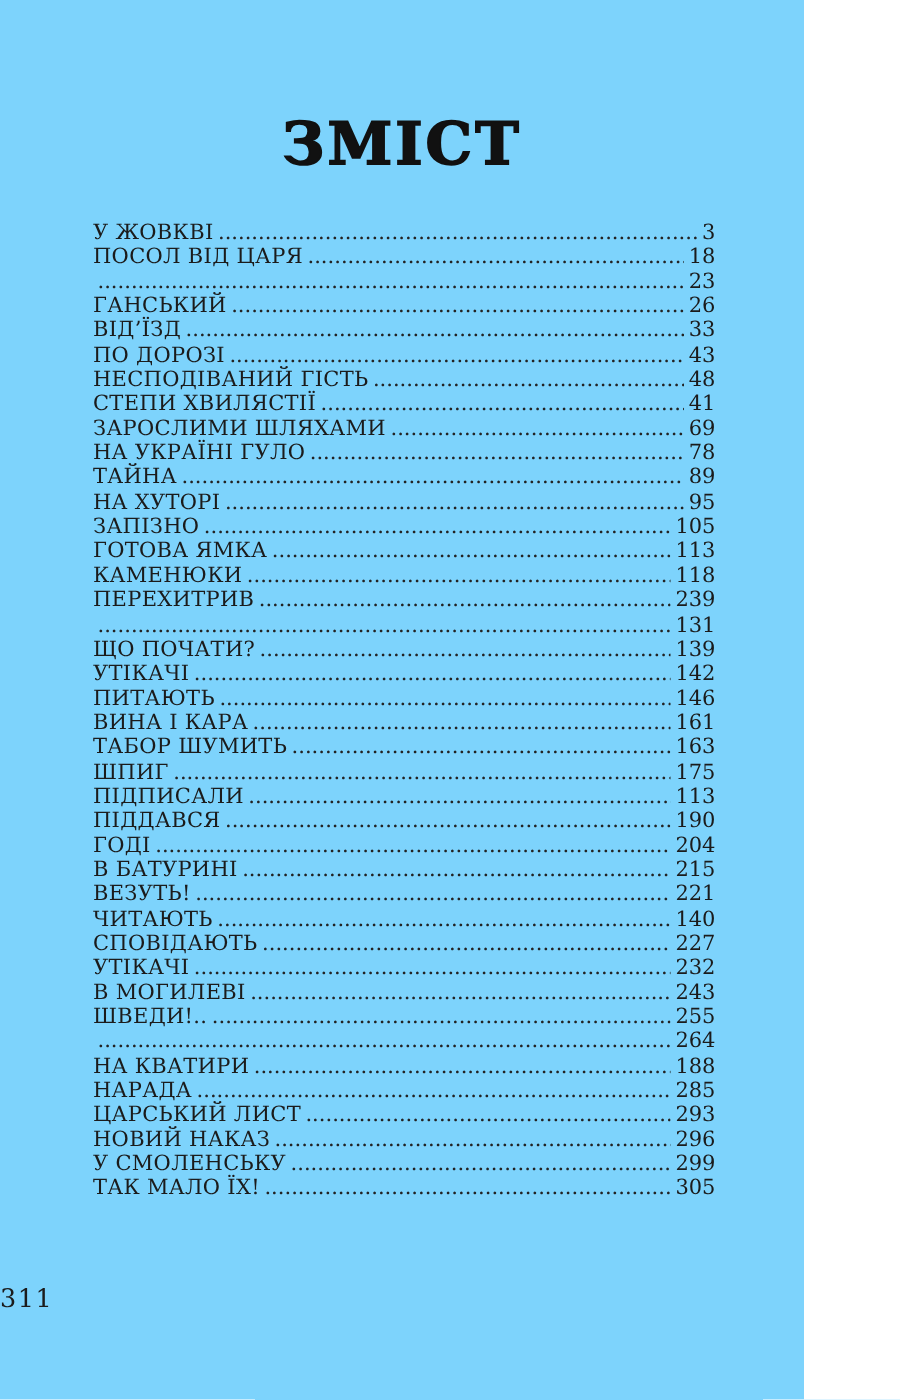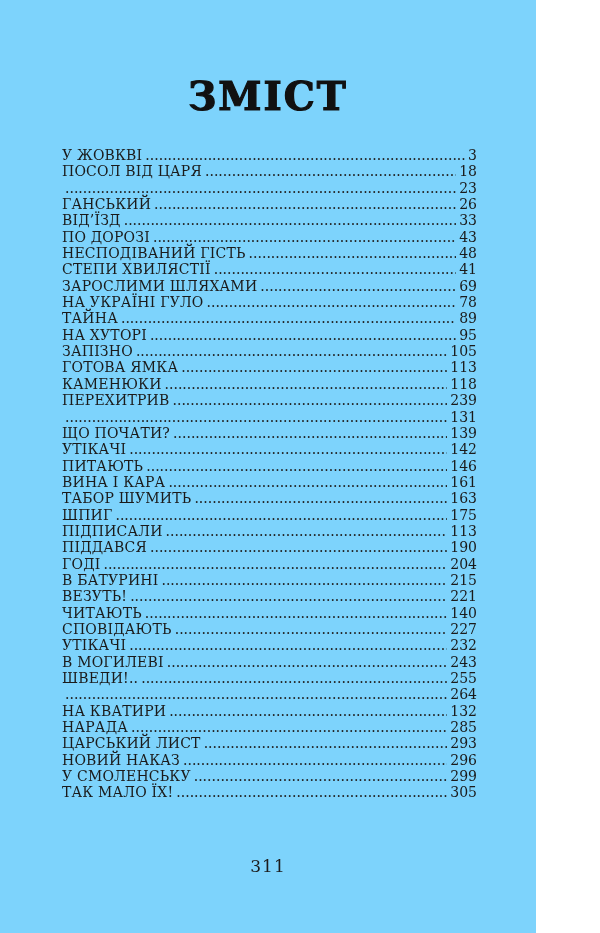--- a/index.html
+++ b/index.html
@@ -60,21 +60,21 @@
   .toc-page {
     flex: 0 0 auto;
     padding-left: 2px;
     text-align: right;
   }
   .folio {
     position: absolute;
     top: 856px;
     left: 0;
     right: 0;
-    text-align: center;
+    text-align: left;
     font-size: 17px;
     letter-spacing: 1px;
     color: #1b1b1b;
   }
 </style>
 </head>
 <body>
 
 <div class="page">
   <h1 class="toc-title">ЗМІСТ</h1>
@@ -277,21 +277,21 @@
   </div>
 
   <div class="toc-row">
     <span class="toc-leader">........................................................................................................................................................................................................</span>
     <span class="toc-page">264</span>
   </div>
 
   <div class="toc-row">
     <span class="toc-chapter">НА КВАТИРИ</span>
     <span class="toc-leader">........................................................................................................................................................................................................</span>
-    <span class="toc-page">132</span>
+    <span class="toc-page">188</span>
   </div>
 
   <div class="toc-row">
     <span class="toc-chapter">НАРАДА</span>
     <span class="toc-leader">........................................................................................................................................................................................................</span>
     <span class="toc-page">285</span>
   </div>
 
   <div class="toc-row">
     <span class="toc-chapter">ЦАРСЬКИЙ ЛИСТ</span>

